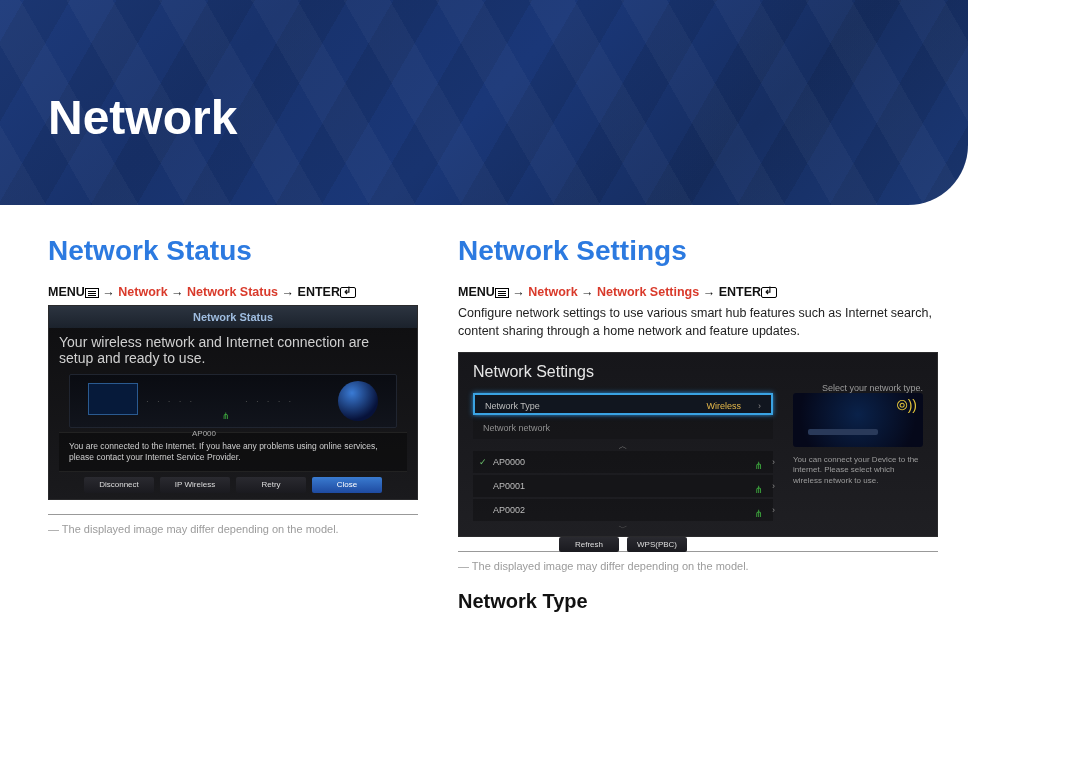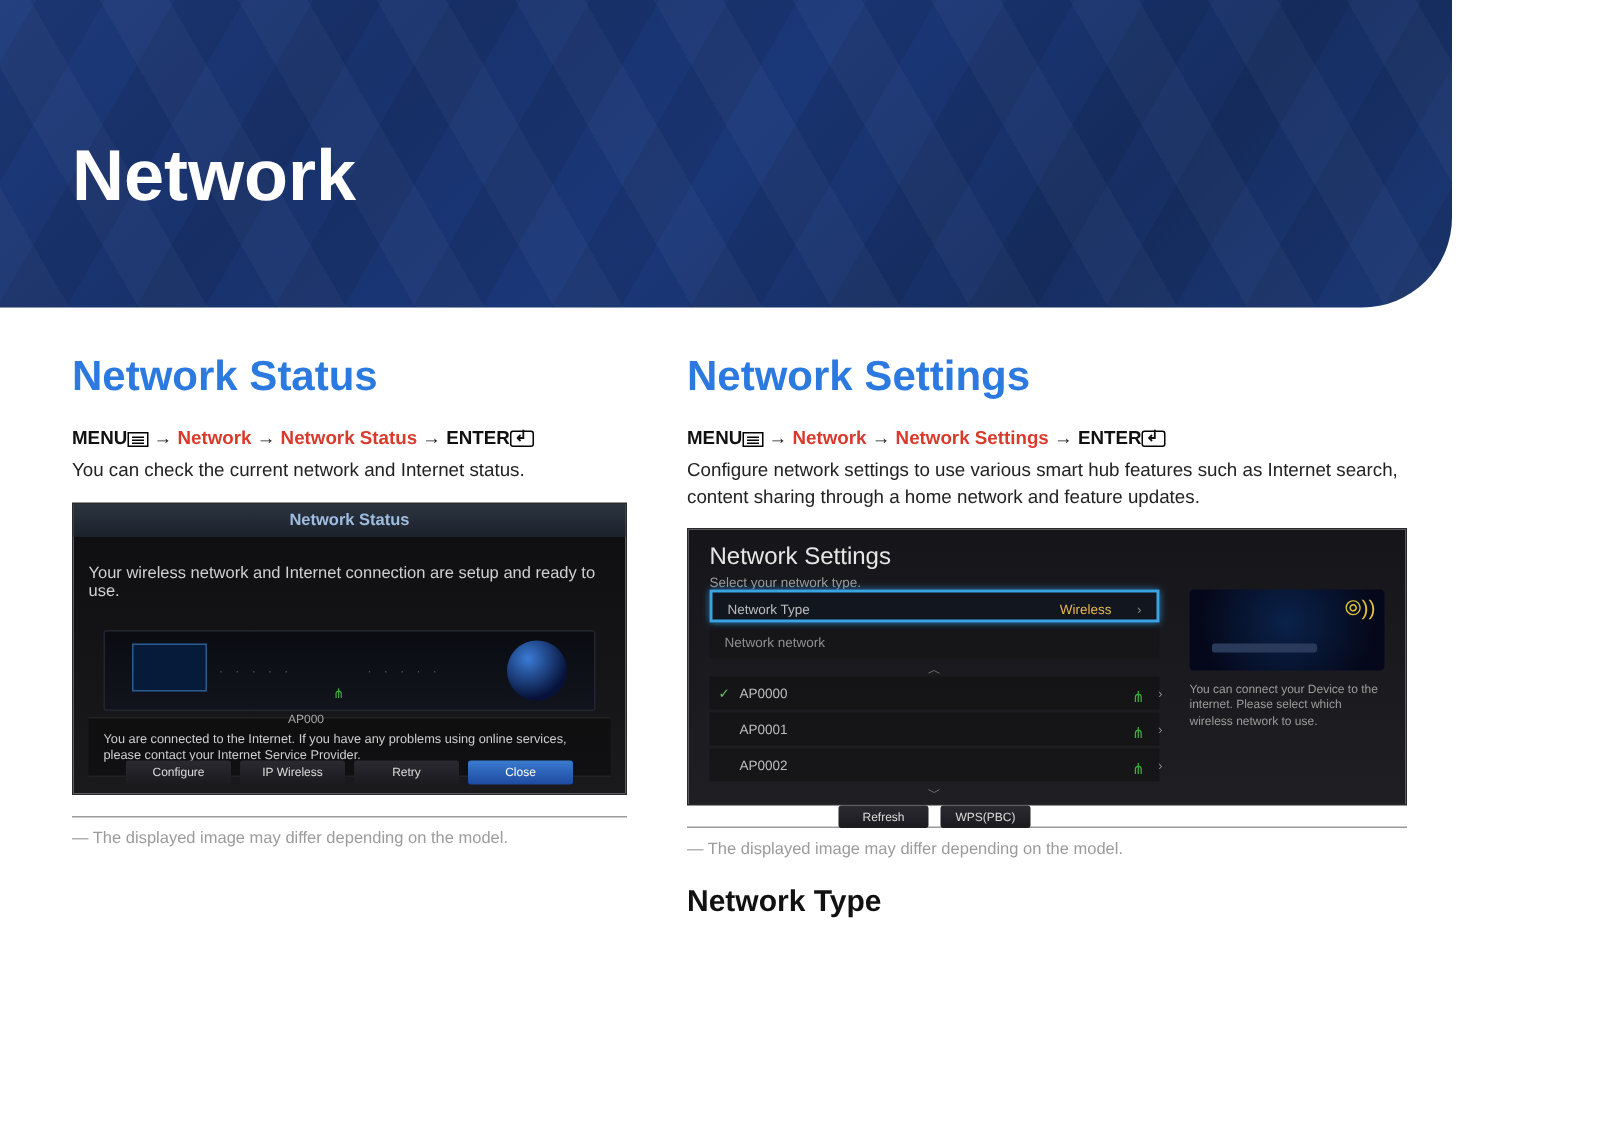--- a/index.html
+++ b/index.html
@@ -57,21 +57,21 @@
 
   
   .ss1 {
     width: 370px; height: 195px;
     background: linear-gradient(#0e0e10,#1a1a1d);
     border:1px solid #2a2a2c;
     position: relative;
     font-size: 10px; color:#cfd2d6;
   }
   .ss1 .titlebar{height:22px;background:linear-gradient(#2c3440,#1b222c);text-align:center;line-height:22px;color:#9fbde0;font-size:11px;font-weight:600;}
-  .ss1 .msg1{padding:18px 10px;font-size:11px;color:#d0d0d0;}
+  .ss1 .msg1{padding:6px 10px;font-size:14px;color:#d0d0d0;}
   .ss1 .graphic{height:54px;margin:2px 20px;background:linear-gradient(#0a0c12,#11141c);border-radius:2px;position:relative;border:1px solid #202530;}
   .ss1 .tv{position:absolute;left:18px;top:8px;width:50px;height:32px;background:#061a3a;border:1px solid #2a5a90;}
   .ss1 .dots{position:absolute;left:76px;top:22px;color:#5a5a5a;font-size:8px;letter-spacing:3px;}
   .ss1 .ap{position:absolute;left:122px;top:54px;font-size:8px;color:#a9a9a9;}
   .ss1 .wifi{position:absolute;left:152px;top:36px;color:#3fae3f;font-size:9px;}
   .ss1 .dots2{position:absolute;left:175px;top:22px;color:#5a5a5a;font-size:8px;letter-spacing:3px;}
   .ss1 .globe{position:absolute;right:18px;top:6px;width:40px;height:40px;border-radius:50%;background:radial-gradient(circle at 35% 30%, #3a7bd5, #07123a 70%);}
   .ss1 .msg2{margin:4px 10px;padding:8px 10px;background:rgba(0,0,0,0.35);font-size:8.5px;color:#cfcfcf;line-height:1.3;border-top:1px solid #222;border-bottom:1px solid #222;}
   .ss1 .btnrow{position:absolute;left:0;right:0;bottom:6px;display:flex;gap:6px;justify-content:center;}
   .ss1 .btn{flex:0 0 70px;height:16px;line-height:16px;text-align:center;font-size:8px;color:#ddd;background:linear-gradient(#2a2a30,#1a1a1f);border-radius:2px;}
@@ -80,21 +80,21 @@
   
   .ss2{
     width: 480px; height:185px;
     background: linear-gradient(#16161a,#1f1f23);
     border:1px solid #2a2a2c;
     position:relative;
     font-size:10px;color:#cfd2d6;
     padding:10px 14px;
   }
   .ss2 .h{font-size:16px;color:#e6e6e6;font-weight:400;margin-bottom:2px;}
-  .ss2 .sub{font-size:9px;color:#9c9c9c;margin-bottom:20px;}
+  .ss2 .sub{font-size:9px;color:#9c9c9c;margin-bottom:20px;text-align:right;}
   .ss2 .row{position:relative;height:22px;line-height:22px;padding:0 10px;background:rgba(0,0,0,0.25);margin-bottom:2px;font-size:9px;color:#bdbdbd;}
   .ss2 .row .rlabel{position:absolute;right:30px;top:0;}
   .ss2 .row .rsig{position:absolute;right:10px;top:4px;color:#3fae3f;font-size:10px;}
   .ss2 .row .rarrow{position:absolute;right:10px;top:0;color:#888;}
   .ss2 .row.sel{border:2px solid #3aa3e3;box-shadow:0 0 5px #2a8ad0;background:#11161f;}
   .ss2 .row.sel .rlabel{color:#e6b84a;}
   .ss2 .row.hdr{background:rgba(0,0,0,0.15);color:#8f8f8f;}
   .ss2 .check{color:#6bbf6b;position:absolute;left:6px;}
   .ss2 .arrows{text-align:center;color:#777;font-size:9px;line-height:10px;}
   .ss2 .leftpane{position:absolute;left:14px;top:40px;width:300px;}
@@ -129,36 +129,35 @@
       <div class="nav-line">
         <span>MENU</span><span class="icon-menu"></span>
         <span> → </span>
         <span class="menu-hl">Network</span>
         <span> → </span>
         <span class="menu-hl">Network Status</span>
         <span> → </span>
         <span>ENTER</span><span class="icon-enter"></span>
       </div>
 
-      <div class="desc">You can check the current network and Internet status.</div>
 
       <div class="ss1">
         <div class="titlebar">Network Status</div>
         <div class="msg1">Your wireless network and Internet connection are setup and ready to use.</div>
         <div class="graphic">
           <div class="tv"></div>
           <div class="dots">· · · · ·</div>
           <div class="ap">AP000</div>
           <div class="wifi">⋔</div>
           <div class="dots2">· · · · ·</div>
           <div class="globe"></div>
         </div>
         <div class="msg2">You are connected to the Internet. If you have any problems using online services, please contact your Internet Service Provider.</div>
         <div class="btnrow">
-          <div class="btn">Configure</div>
+          <div class="btn">Disconnect</div>
           <div class="btn">IP Wireless</div>
           <div class="btn">Retry</div>
           <div class="btn primary">Close</div>
         </div>
       </div>
 
       <hr class="thin" style="margin-top:14px;width:370px;">
       <div class="disclaimer">― The displayed image may differ depending on the model.</div>
     </div>
 

